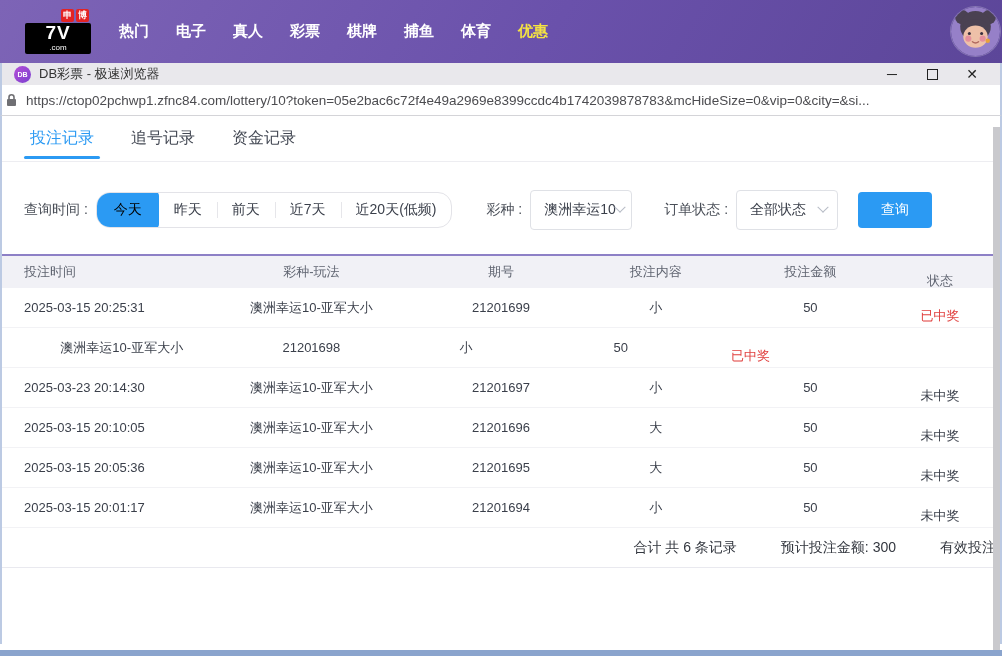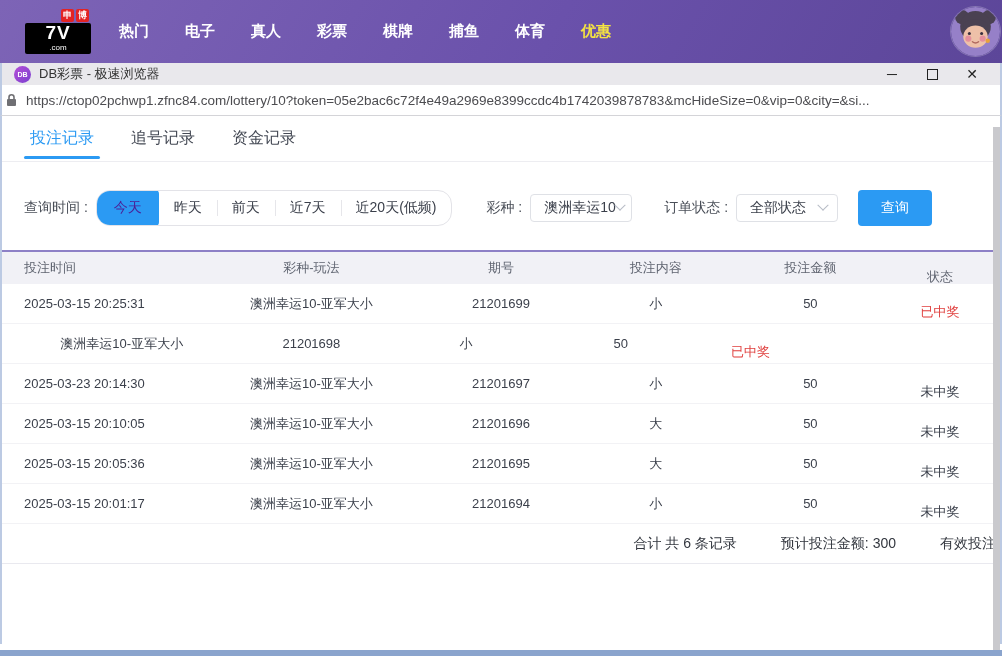--- a/index.html
+++ b/index.html
@@ -11,21 +11,21 @@
   .site-nav { position:relative; height:63px; background:linear-gradient(120deg,#7d64b6 0%,#6a51ab 55%,#5c4699 100%);
               display:flex; align-items:center; padding-left:25px; }
   .logo { width:66px; margin-right:28px; cursor:pointer; }
   .logo-top { display:flex; justify-content:flex-end; gap:2px; margin-bottom:1px; padding-right:2px; }
   .logo-red { width:13px; height:13px; background:#e32323; color:#fff; font-size:9px; font-weight:bold;
               display:flex; align-items:center; justify-content:center; border-radius:2px; }
   .logo-main { background:#000; color:#fff; font-weight:bold; font-size:19px; letter-spacing:1px;
                text-align:center; line-height:20px; border-radius:2px 2px 0 0; }
   .logo-com { background:#000; color:#fff; font-size:8px; text-align:center; line-height:9px;
               padding-bottom:2px; border-radius:0 0 2px 2px; }
-  .nav-items { display:flex; gap:36px;justify-content:center; }
+  .nav-items { display:flex; gap:27px;justify-content:center; }
   .nav-item { color:#fff; font-size:15px; font-weight:bold; cursor:pointer; white-space:nowrap; }
   .nav-item.highlight { color:#f5e342; }
   .avatar { position:absolute; right:2px; top:7px; width:49px; height:49px; border-radius:50%;
             overflow:hidden; cursor:pointer; box-shadow:0 0 0 1px rgba(255,255,255,.25); }
 
   
   .titlebar { height:22px; background:#e9e8ec; display:flex; align-items:center; padding:0 8px 0 12px;
               border-left:2px solid #bccae3; border-right:2px solid #bccae3; }
   .tab-fav { width:17px; height:17px; border-radius:50%; background:linear-gradient(135deg,#b44fd6,#7b3fd0);
              color:#fff; font-size:7px; font-weight:bold; display:flex; align-items:center; justify-content:center;
@@ -54,24 +54,24 @@
   .tab.active::after { content:""; position:absolute; left:-6px; right:-6px; bottom:2px; height:3px;
                        border-radius:3px; background:#2b9af3; }
 
   
   .filters { display:flex; align-items:center; padding:28px 0 24px 22px; }
   .f-label { font-size:14px; color:#4a4f58; margin-right:8px; white-space:nowrap; }
   .time-group { display:flex; align-items:center; border:1px solid #e3e3e8; border-radius:14px;
                 overflow:hidden; height:36px; margin-right:34px; }
   .time-opt { position:relative; padding:0 15px; font-size:14px; color:#3a3f4a; cursor:pointer;
               height:36px; display:flex; align-items:center; white-space:nowrap; }
-  .time-opt.active { background:#2b9af3; color:#4c1d95; padding:0 17px; border-radius:12px 4px 4px 12px; }
+  .time-opt.active { background:#2b9af3; color:#000000; padding:0 17px; border-radius:12px 4px 4px 12px; }
   .time-opt:not(.active):not(.first-plain)::before { content:""; position:absolute; left:0; top:10px;
               width:1px; height:16px; background:#e6e6ea; }
-  .dropdown { display:flex; align-items:center; justify-content:space-between; width:102px; height:28px;
+  .dropdown { display:flex; align-items:center; justify-content:space-between; width:102px; height:40px;
               border:1px solid #dfe1e6; border-radius:4px; padding:0 10px 0 13px; cursor:pointer;
               font-size:14px; color:#3a3f4a; margin-right:32px; white-space:nowrap; }
   .chev { width:8px; height:8px; border-right:1.5px solid #b7bcc6; border-bottom:1.5px solid #b7bcc6;
           transform:rotate(45deg) translate(-2px,-2px); flex:0 0 auto; }
   .query-btn { width:74px; height:36px; background:#2b9af3; color:#fff; font-size:14px; border:none;
                border-radius:4px; cursor:pointer; margin-left:-12px; }
 
   
   .thead { display:flex; align-items:center; height:34px; background:#f1f1f6; border-top:2px solid #8d80c6;
            font-size:13px; color:#5f6470; }

